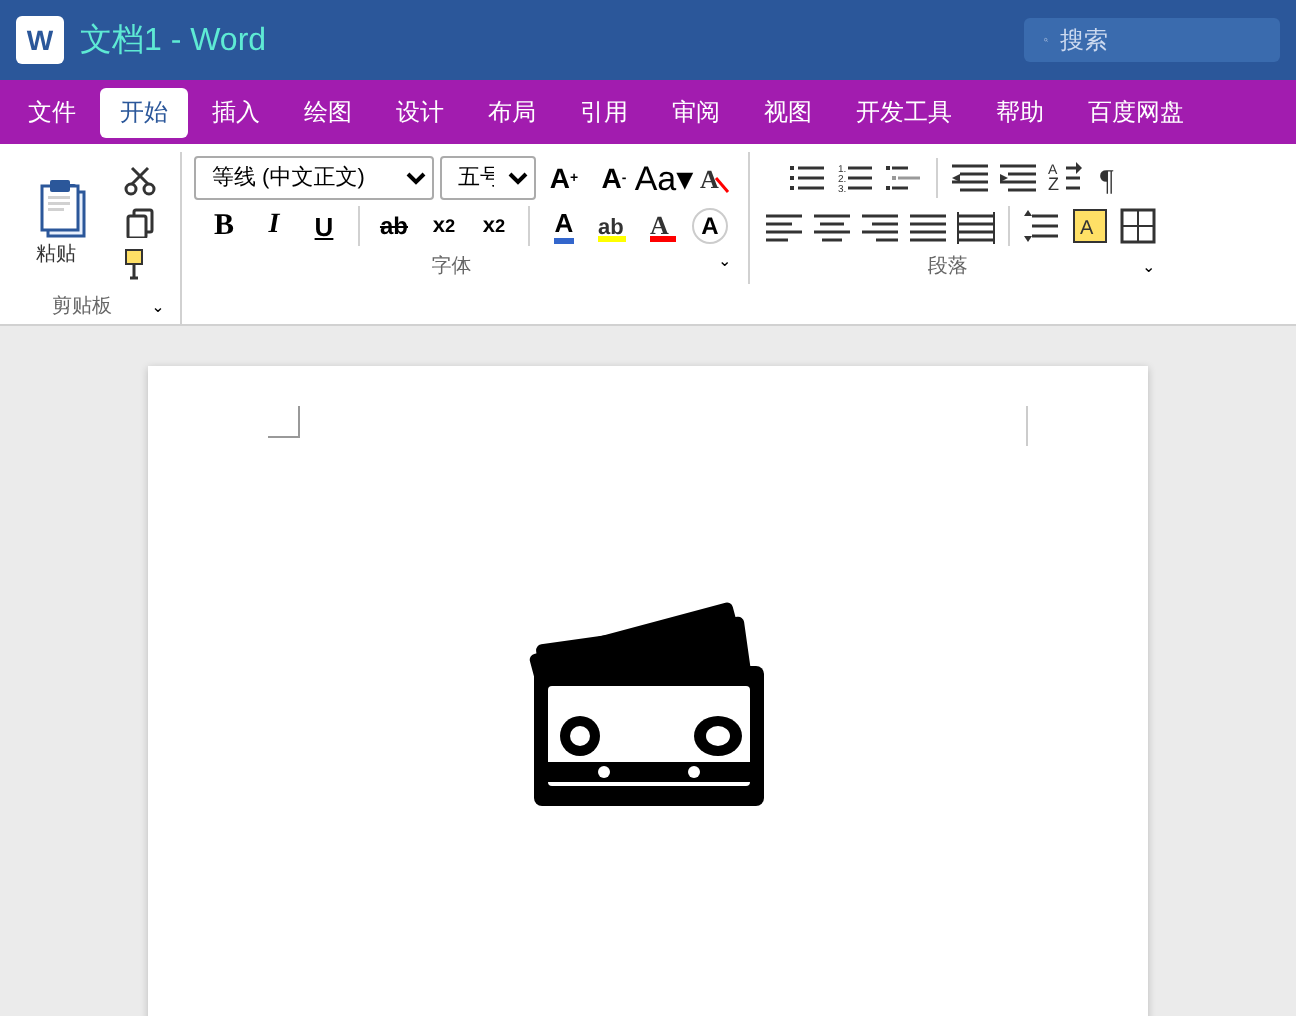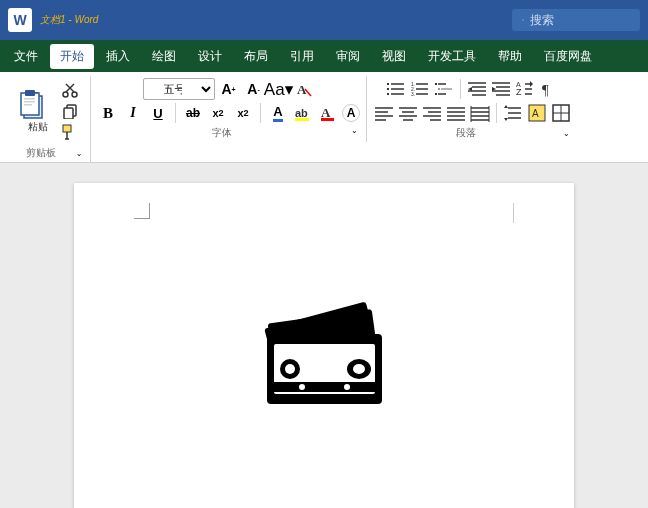--- a/index.html
+++ b/index.html
@@ -26,23 +26,22 @@
       background: white;
       border-radius: 3px;
       display: flex;
       align-items: center;
       justify-content: center;
       font-weight: bold;
       color: #2b579a;
       font-size: 14px;
     }
     .title-text {
-      font-size: 10px;
-      color: #eab308;
-      font-style: italic;
+      font-size: 16px;
+      color: #5eead4;
     }
     .title-search {
       display: flex;
       align-items: center;
       background: #3a6bae;
       border-radius: 3px;
       padding: 4px 10px;
       gap: 6px;
       width: 128px;
     }
@@ -52,21 +51,21 @@
       outline: none;
       color: white;
       font-size: 12px;
       width: 100px;
     }
     .title-search input::placeholder { color: #ccd9ef; }
 
     
     .menu-bar {
       height: 32px;
-      background: #14532d;
+      background: #a21caf;
       display: flex;
       align-items: center;
       padding: 0 4px;
       gap: 2px;
     }
     .menu-item {
       padding: 4px 10px;
       font-size: 12px;
       color: white;
       cursor: pointer;
@@ -110,21 +109,21 @@
       gap: 2px;
     }
 
     
     .clipboard-group .ribbon-tools {
       gap: 0;
     }
     .paste-btn {
       display: flex;
       flex-direction: column;
-      align-items: flex-end;
+      align-items: flex-start;
       padding: 4px 8px;
       cursor: pointer;
       border-radius: 3px;
     }
     .cut-copy-group {
       display: flex;
       flex-direction: column;
       gap: 1px;
       padding: 2px;
     }
@@ -156,22 +155,22 @@
       font-size: 11px;
       padding: 0 4px;
       width: 120px;
       background: white;
     }
     .font-size-selector {
       height: 22px;
       border: 1px solid #ababab;
       border-radius: 2px;
       font-size: 11px;
-      padding: 0 16px;
-      width: 72px;
+      padding: 0 4px;
+      width: 48px;
       background: white;
     }
     .icon-btn {
       width: 22px;
       height: 22px;
       display: flex;
       align-items: center;
       justify-content: center;
       cursor: pointer;
       border-radius: 2px;
@@ -335,20 +334,23 @@
       </div>
       <div style="display:flex;align-items:center;justify-content:space-between;width:100%;">
         <span class="ribbon-group-label">剪贴板</span>
         <div class="ribbon-expand-btn">⌄</div>
       </div>
     </div>
 
     <div class="ribbon-group font-group">
       <div class="ribbon-tools">
         <div class="font-row1">
+          <select class="font-selector">
+            <option>等线 (中文正文)</option>
+          </select>
           <select class="font-size-selector">
             <option>五号</option>
           </select>
           <div class="icon-btn" style="font-weight:bold;font-size:14px;">A<sup style="font-size:7px;">+</sup></div>
           <div class="icon-btn" style="font-weight:bold;font-size:14px;">A<sup style="font-size:7px;">-</sup></div>
           <div class="icon-btn" style="font-size:17px;">Aa▾</div>
           <div class="icon-btn">
             <svg width="16" height="16" viewBox="0 0 16 16">
               <text x="1" y="13" font-size="13" font-family="serif" font-weight="bold" fill="#333">A</text>
               <line x1="9" y1="8" x2="15" y2="15" stroke="red" stroke-width="1.5"></line>

